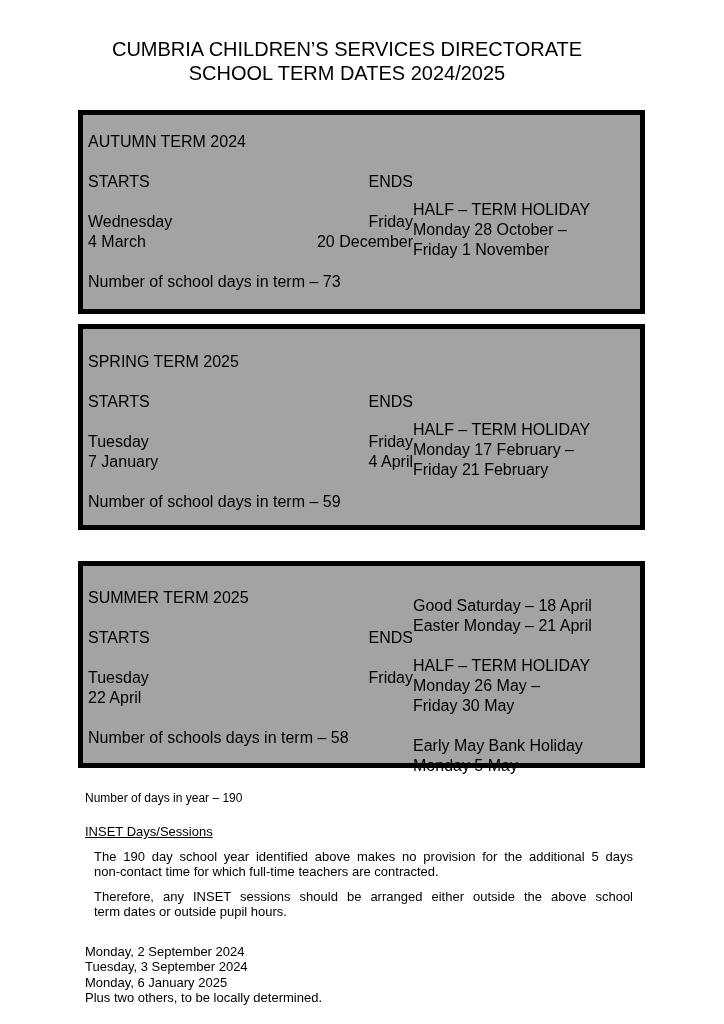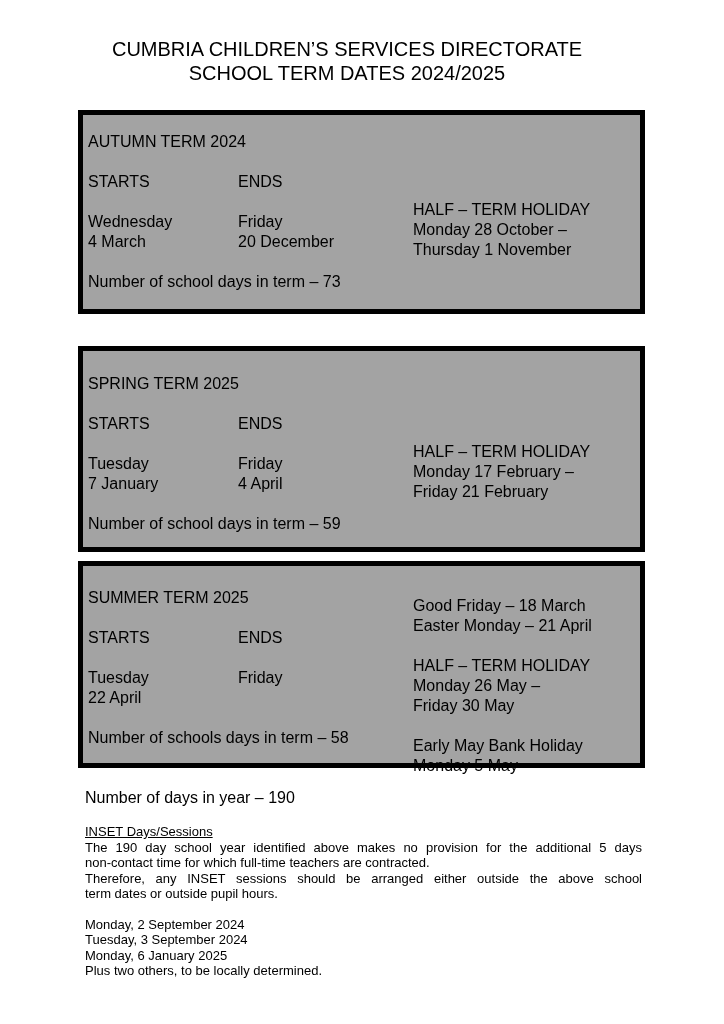--- a/index.html
+++ b/index.html
@@ -11,42 +11,42 @@
   }
   .doc-title {
     position:absolute; top:37px; left:0; width:694px;
     text-align:center; font-size:20px; line-height:24px;
   }
   .term-box {
     position:absolute; left:78px; width:567px;
     border:5px solid #000; box-sizing:border-box; background:#a3a3a3;
   }
   #box-autumn { top:110px; height:204px; padding:17px 0 0 5px; }
-  #box-spring { top:346px; height:206px; padding:23px 0 0 5px; }
+  #box-spring { top:324px; height:206px; padding:23px 0 0 5px; }
   #box-summer { top:561px; height:207px; padding:2px  0 0 5px; }
   .r {
     display:grid; grid-template-columns:150px 175px 1fr;
     height:20px; line-height:20px; font-size:16px;
   }
   .r > div { white-space:nowrap; }
   .c1  { grid-column:1; }
-  .c2  { grid-column:2; }
+  .c2  { grid-column:2;text-align:right; }
   .c3  { grid-column:3;margin-top:28px; }
   .c12 { grid-column:1 / 3; }
   .full{ grid-column:1 / 4; }
   .days-year {
     position:absolute; left:85px; top:788px;
-    font-size:16px; line-height:20px; white-space:nowrap;
+    font-size:12px; line-height:20px; white-space:nowrap;
   }
   .inset {
     position:absolute; left:85px; top:824px; width:557px;
     font-size:13px; line-height:15.5px;
   }
   .inset-heading { text-decoration:underline; display:inline-block; }
-  .inset p { margin:0; }
+  .inset p { margin:9px; }
   .jline { text-align:justify; text-align-last:justify; }
   .gap15 { height:15px; }
 </style>
 </head>
 <body>
 
 <div class="page">
 
   <header class="doc-title">
     <div>CUMBRIA CHILDREN’S SERVICES DIRECTORATE</div>
@@ -62,21 +62,21 @@
       <div class="c1">STARTS</div>
       <div class="c2">ENDS</div>
       <div class="c3">HALF – TERM HOLIDAY</div>
     </div>
     <div class="r">
       <div class="c3">Monday 28 October –</div>
     </div>
     <div class="r">
       <div class="c1">Wednesday</div>
       <div class="c2">Friday</div>
-      <div class="c3">Thursday 1 November</div>
+      <div class="c3">Friday 1 November</div>
     </div>
     <div class="r">
       <div class="c1">4 March</div>
       <div class="c2">20 December</div>
     </div>
     <div class="r"></div>
     <div class="r">
       <div class="full">Number of school days in term – 73</div>
     </div>
   </section>
@@ -104,21 +104,21 @@
       <div class="c2">4 April</div>
     </div>
     <div class="r"></div>
     <div class="r">
       <div class="full">Number of school days in term – 59</div>
     </div>
   </section>
 
   <section class="term-box" id="box-summer">
     <div class="r">
-      <div class="c3">Good Friday – 18 March</div>
+      <div class="c3">Good Saturday – 18 April</div>
     </div>
     <div class="r">
       <div class="c12">SUMMER TERM 2025</div>
       <div class="c3">Easter Monday – 21 April</div>
     </div>
     <div class="r"></div>
     <div class="r">
       <div class="c1">STARTS</div>
       <div class="c2">ENDS</div>
       <div class="c3">HALF – TERM HOLIDAY</div>

